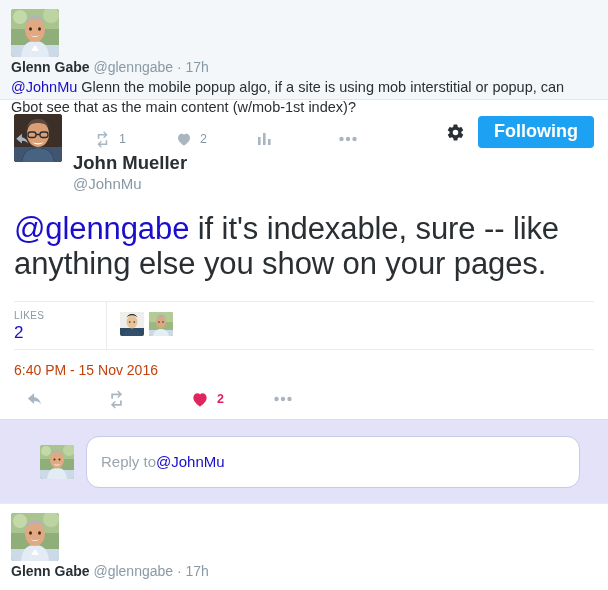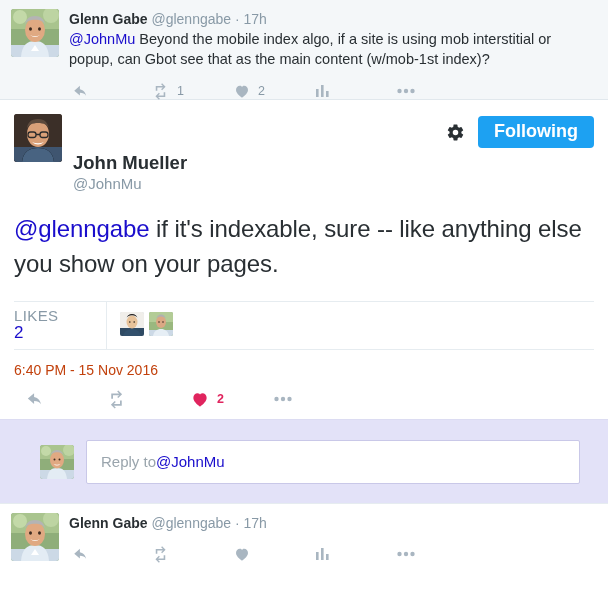--- a/index.html
+++ b/index.html
@@ -14,20 +14,21 @@
     overflow: hidden;
     color: #292f33;
   }
 
   
   .compact-tweet {
     display: flex;
     padding: 9px 11px 4px 11px;
     box-sizing: border-box;
     position: relative;
+    flex-direction: column;
   }
   .compact-tweet.top {
     background: #f4f7f9;
     border-bottom: 1px solid #e1e8ed;
     height: 100px;
   }
   .compact-tweet.bottom {
     background: #ffffff;
     border-top: 1px solid #e6ecf0;
     height: 100px;
@@ -148,21 +149,21 @@
     font-size: 18px;
     font-weight: bold;
     border: none;
     border-radius: 4px;
     padding: 8px 16px 9px 16px;
     cursor: pointer;
     font-family: "Liberation Sans", sans-serif;
     line-height: 15px;
   }
   .main-text {
-    font-size: 24px;
+    font-size: 31px;
     line-height: 35px;
     color: #292f33;
     margin: 17px 0 0 0;
     letter-spacing: -0.1px;
   }
   .main-text .mention-blue { color: #1a0dcc; }
 
   
   .likes-strip {
     display: flex;
@@ -171,21 +172,21 @@
     height: 47px;
     align-items: stretch;
   }
   .likes-meta {
     width: 92px;
     flex: 0 0 92px;
     padding-top: 7px;
     box-sizing: border-box;
   }
   .likes-label {
-    font-size: 15px;
+    font-size: 10px;
     letter-spacing: 0.4px;
     color: #8899a6;
     line-height: 13px;
   }
   .likes-count {
     font-size: 17px;
     color: #1a0dcc;
     line-height: 21px;
   }
   .likes-faces {
@@ -235,24 +236,24 @@
     height: 34px;
     flex: 0 0 34px;
     border-radius: 3px;
     overflow: hidden;
     margin-right: 12px;
     background: #ccd6dd;
   }
   .composer-avatar svg { display:block; width:100%; height:100%; }
   .reply-input {
     flex: 1 1 auto;
-    height: 44px;
+    height: 52px;
     background: #ffffff;
     border: 1px solid #c9c8e8;
-    border-radius: 2px;
+    border-radius: 13px;
     display: flex;
     align-items: center;
     padding: 0 14px;
     box-sizing: border-box;
     font-size: 15px;
     color: #9aa5ad;
     cursor: text;
   }
   .reply-input .ph-blue { color: #1a0dcc; }
 </style>
@@ -276,21 +277,21 @@
       <path d="M20 42 L24 36 L28 42 Z" fill="#ffffff"></path>
     </svg>
   </div>
   <div class="compact-body">
     <div class="namerow">
       <span class="fullname">Glenn Gabe</span>
       <span class="handle">@glenngabe</span>
       <span class="dot">·</span>
       <span class="ts">17h</span>
     </div>
-    <div class="tweet-text-sm"><span class="mention-blue">@JohnMu</span><span> Beyond the mobile index algo, if a site is using mob interstitial or popup, can Gbot see that as the main content (w/mob-1st index)?</span></div>
+    <div class="tweet-text-sm"><span class="mention-blue">@JohnMu</span><span> Glenn the mobile popup algo, if a site is using mob interstitial or popup, can Gbot see that as the main content (w/mob-1st index)?</span></div>
 
     <div class="actions">
       <div class="action">
         <span class="icn">
           <svg width="18" height="18" viewBox="0 0 24 24" fill="#a9b6c1">
               <path d="M14.5 8.5V5L7 11.5l7.5 6.5v-3.6c4 0 6.5 1.2 8.3 3.9-.7-3.8-2.9-7.6-8.3-8.8z"></path>
             </svg>
         </span>
         <span class="cnt"></span>
       </div>

